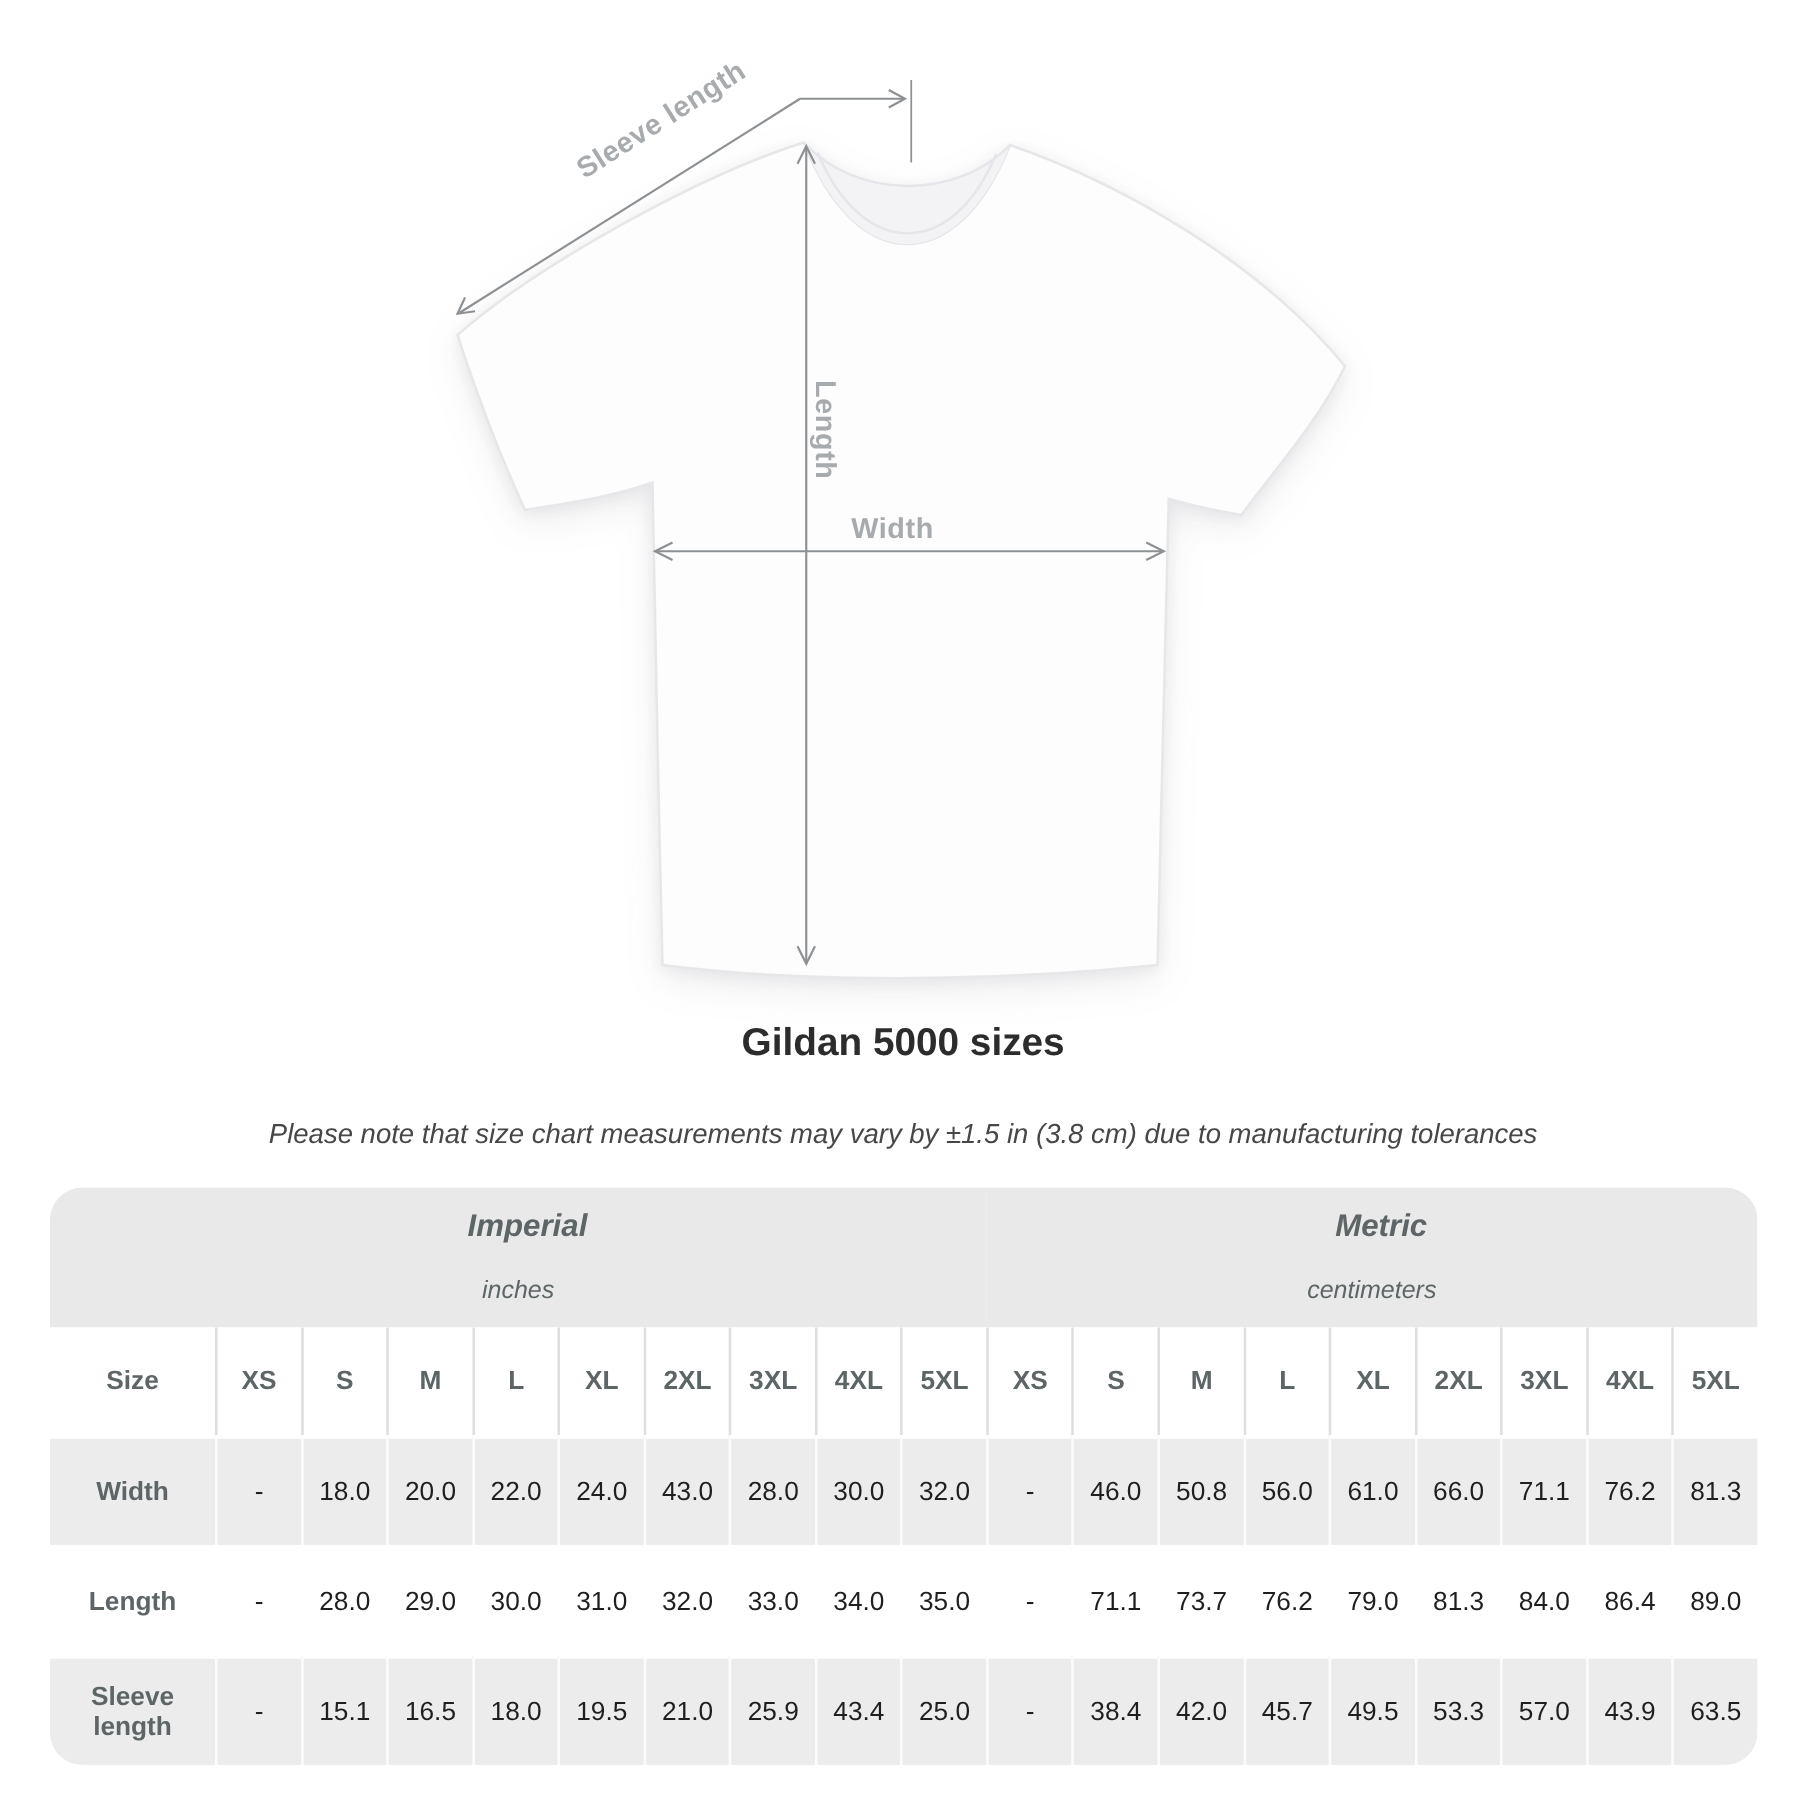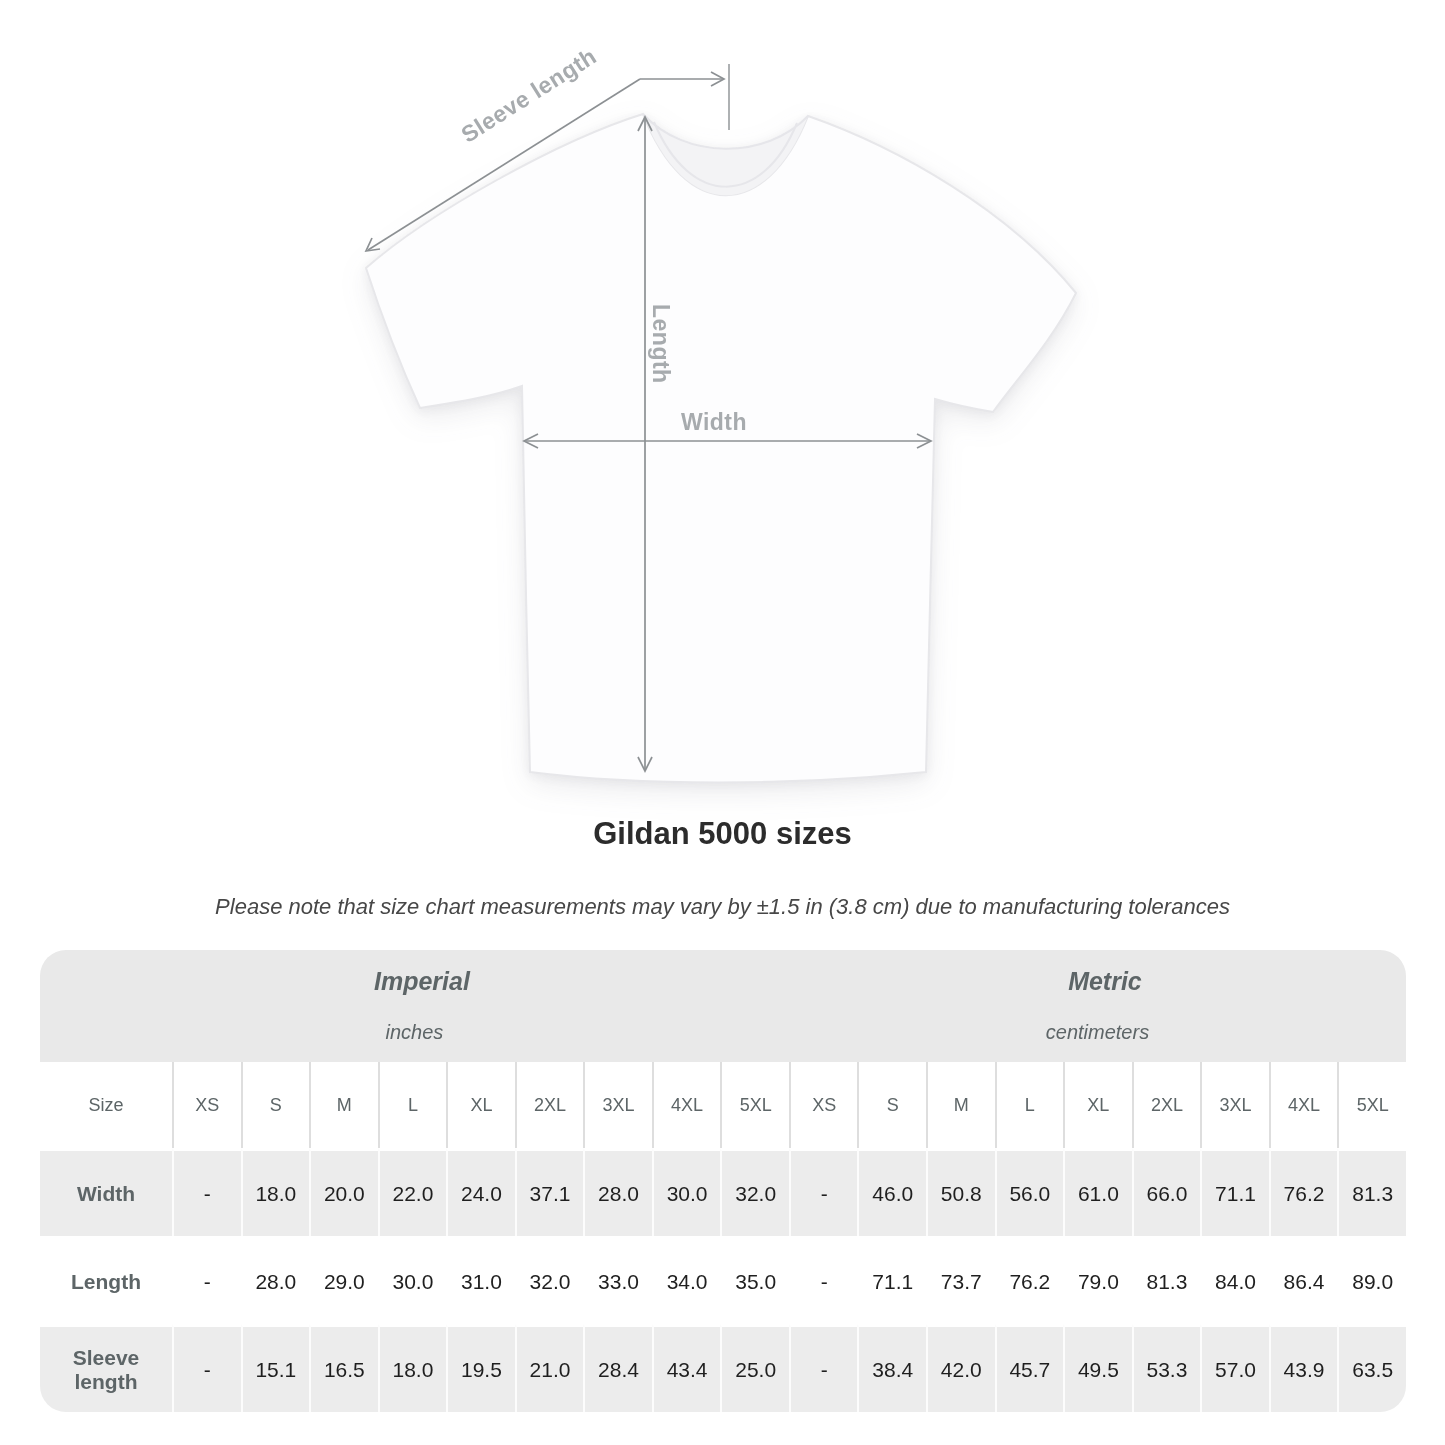--- a/index.html
+++ b/index.html
@@ -23,21 +23,21 @@
     font-size:22px;font-style:italic;color:#474747;}
 
   
   .table-wrap{position:absolute;left:40px;top:950px;width:1366px;border-radius:26px;overflow:hidden;background:#fff;}
   table.sizes{width:100%;border-collapse:separate;border-spacing:0;table-layout:fixed;}
   col.c-label{width:132px;}
   .band td{background:var(--band-bg,#e9e9e9);height:112px;text-align:center;vertical-align:middle;padding:0;}
   .g-title{font-size:25px;font-weight:bold;font-style:italic;color:var(--header-text,#5d6567);line-height:1.1;padding-left:15px;}
   .g-unit{font-size:20px;font-style:italic;color:var(--header-text,#5d6567);margin-top:25px;}
   tr.size-row th{background:#fff;height:86px;vertical-align:middle;text-align:center;padding:0;
-    font-size:18px;font-weight:normal;color:var(--header-text,#5d6567);border-left:2px solid #dedede;}
+    font-size:21px;font-weight:bold;color:var(--header-text,#5d6567);border-left:2px solid #dedede;}
   tr.size-row th:first-child{border-left:none;}
   tr.data-row th, tr.data-row td{height:85px;vertical-align:middle;text-align:center;padding:0;
     font-size:21px;border-top:3px solid #fff;border-left:2px solid #fff;}
   tr.data-row th{font-weight:bold;color:var(--header-text,#5d6567);border-left:none;}
   tr.data-row td{font-weight:normal;color:var(--value-text,#1f1f1f);}
   tr.row-gray th, tr.row-gray td{background:var(--row-alt-bg,#ececec);}
   tr.row-gray td{border-left:2px solid rgba(255,255,255,.85);}
   tr.row-white th, tr.row-white td{background:#fff;}
 </style>
 </head>
@@ -152,21 +152,21 @@
         <th>5XL</th>
       </tr>
 
       <tr class="data-row row-gray">
         <th>Width</th>
         <td>-</td>
         <td>18.0</td>
         <td>20.0</td>
         <td>22.0</td>
         <td>24.0</td>
-        <td>37.1</td>
+        <td>43.0</td>
         <td>28.0</td>
         <td>30.0</td>
         <td>32.0</td>
         <td>-</td>
         <td>46.0</td>
         <td>50.8</td>
         <td>56.0</td>
         <td>61.0</td>
         <td>66.0</td>
         <td>71.1</td>
@@ -197,21 +197,21 @@
       </tr>
 
       <tr class="data-row row-gray">
         <th>Sleeve length</th>
         <td>-</td>
         <td>15.1</td>
         <td>16.5</td>
         <td>18.0</td>
         <td>19.5</td>
         <td>21.0</td>
-        <td>28.4</td>
+        <td>25.9</td>
         <td>43.4</td>
         <td>25.0</td>
         <td>-</td>
         <td>38.4</td>
         <td>42.0</td>
         <td>45.7</td>
         <td>49.5</td>
         <td>53.3</td>
         <td>57.0</td>
         <td>43.9</td>

